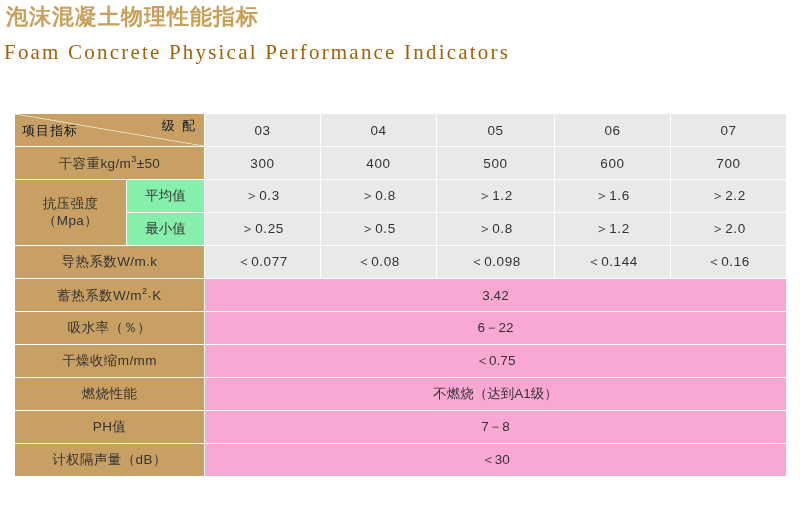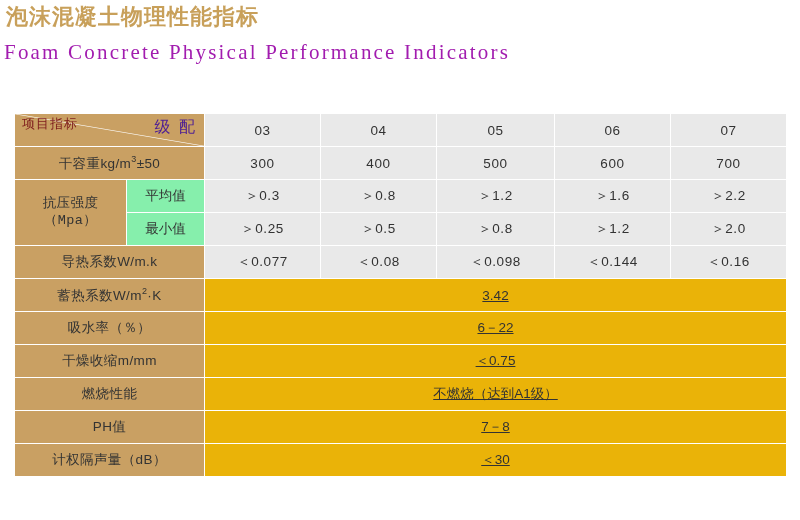--- a/index.html
+++ b/index.html
@@ -28,21 +28,21 @@
     color: #C8A05A;
     letter-spacing: 1px;
     white-space: nowrap;
   }
 
   .title-en {
     position: absolute;
     left: 4px;
     top: 40px;
     font-size: 21px;
-    color: #a21caf;
+    color: #a16207;
     letter-spacing: 2.2px;
     font-family: "Liberation Serif", serif;
     white-space: nowrap;
   }
 
   table.spec {
     position: absolute;
     left: 14px;
     top: 113px;
     border-collapse: collapse;
@@ -77,24 +77,23 @@
 
   
   td.val {
     background: #E9E9E9;
     color: #333333;
     font-size: 13.5px;
     letter-spacing: 0.6px;
   }
 
   td.val-wide {
-    background: #eab308;
+    background: #f9a8d4;
     color: #333333;
     font-size: 13.5px;
-    text-decoration: underline;
   }
 
   .corner {
     position: relative;
     background: #C9A063;
     height: 56px;
     padding: 0;
     overflow: hidden;
   }
 
@@ -110,49 +109,49 @@
     top: 0;
     width: 100%;
     height: 100%;
     pointer-events: none;
   }
 
   .corner-tr {
     position: absolute;
     right: 7px;
     top: 3px;
-    font-size: 16px;
-    color: #4c1d95;
+    font-size: 13px;
+    color: #0f172a;
     letter-spacing: 2px;
+    font-family: Liberation Serif, serif;
   }
 
   .corner-bl {
     position: absolute;
     left: 7px;
-    bottom: 13px;
+    bottom: 6px;
     font-size: 13px;
-    color: #7f1d1d;
+    color: #0f172a;
     letter-spacing: 1px;
   }
 
   .hdr-num {
     background: #E9E9E9;
     color: #333333;
     font-size: 14px;
     letter-spacing: 2px;
   }
 
   .sup {
     font-size: 9px;
     vertical-align: super;
   }
 
   .two-line {
     line-height: 1.25;
-    font-family: Liberation Mono, monospace;
   }
 </style>
 </head>
 <body>
 
 <div class="page">
 
   <div class="title-zh">泡沫混凝土物理性能指标</div>
   <div class="title-en">Foam Concrete Physical Performance Indicators</div>
 

